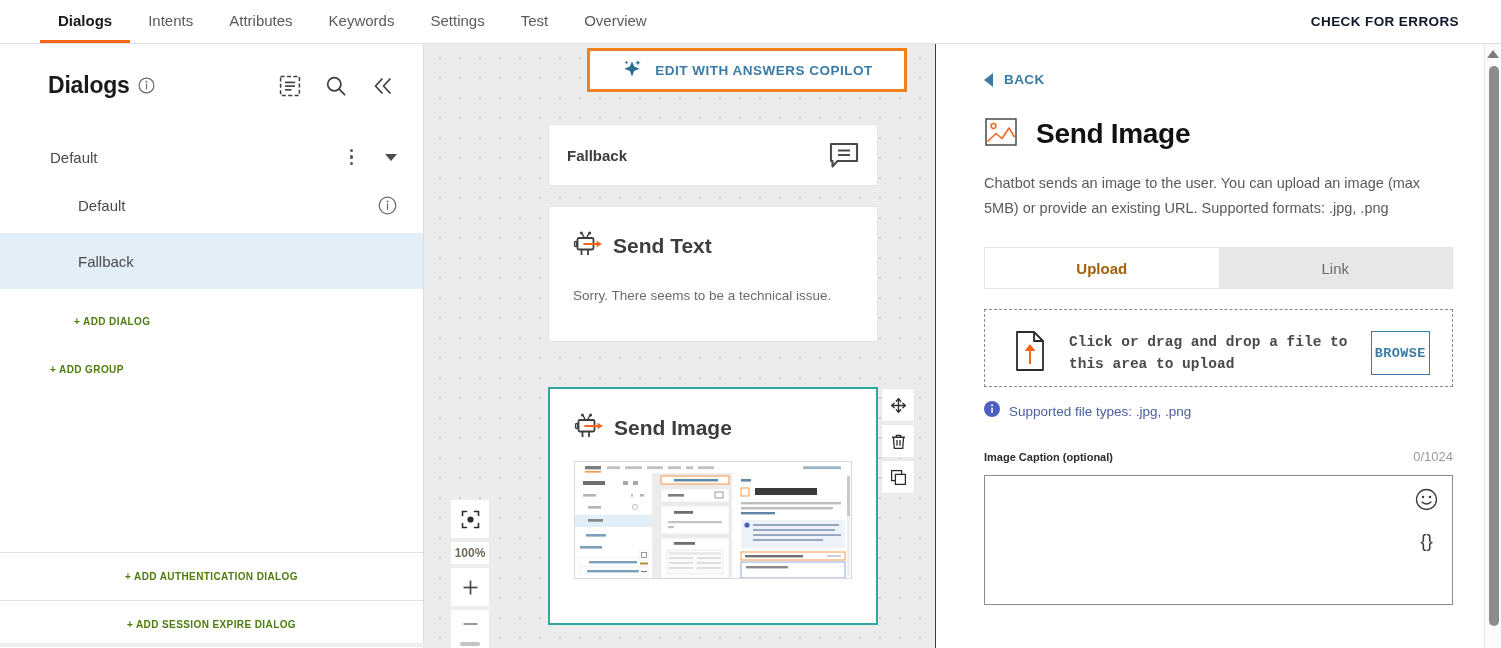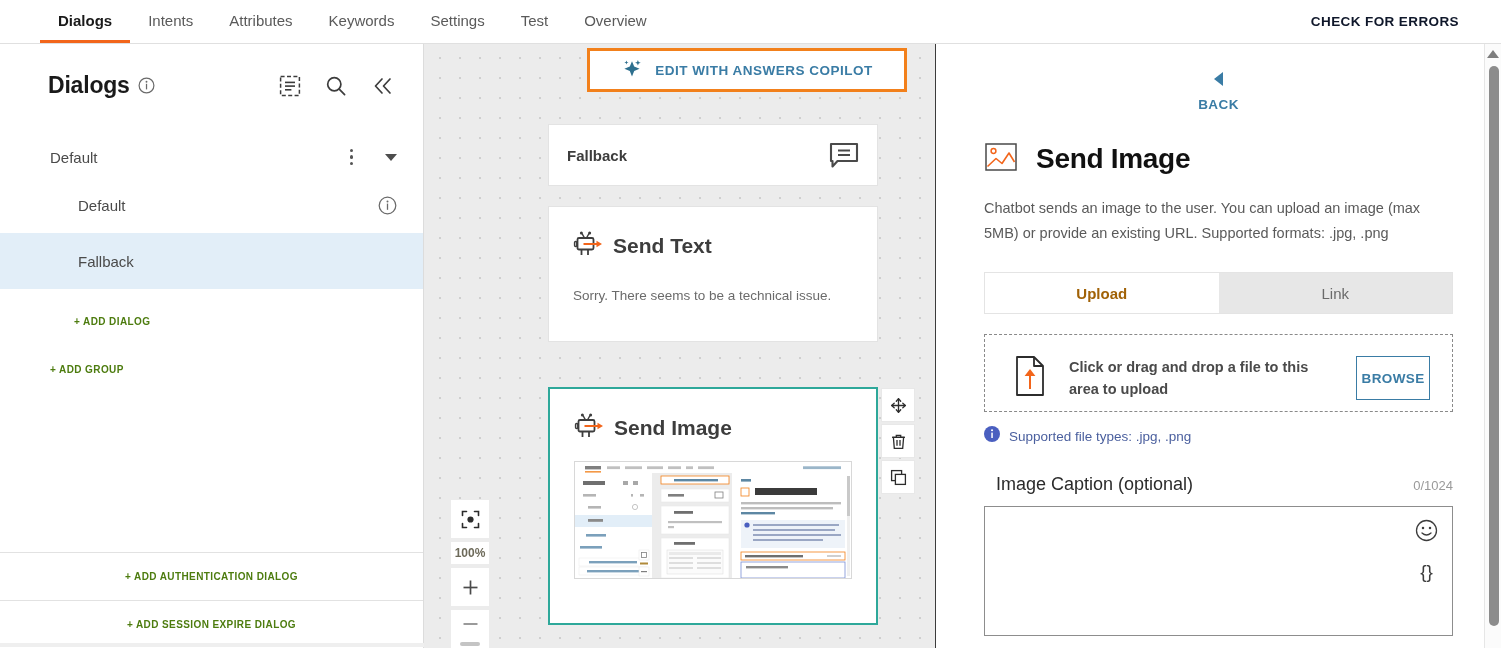--- a/index.html
+++ b/index.html
@@ -149,54 +149,55 @@
 
   
   .rightpanel {
     width: 566px; min-width: 566px;
     background: #fff;
     border-left: 1px solid #3c3c3c;
     padding: 28px 48px 0 48px;
     position: relative;
     overflow: hidden;
   }
-  .back-row { display: flex; align-items: center; gap: 11px; cursor: pointer; flex-direction: column; }
+  .back-row { display: flex; align-items: center; gap: 11px; cursor: pointer; }
   .back-tri { width: 0; height: 0; border-top: 7px solid transparent; border-bottom: 7px solid transparent; border-right: 9px solid #3a7ca5; }
   .back-label { font-size: 13.5px; font-weight: bold; letter-spacing: .4px; color: #3a7ca5; }
 
   .panel-title-row { display: flex; align-items: center; gap: 18px; margin-top: 28px; }
   .panel-title { font-size: 28px; font-weight: bold; color: #111; letter-spacing: -.3px; }
   .panel-desc { margin-top: 18px; font-size: 14.5px; line-height: 25px; color: #5a5a5a; }
 
   .seg { margin-top: 26px; height: 42px; display: flex; border: 1px solid #e4e4e4; }
   .seg-item {
     flex: 1; display: flex; align-items: center; justify-content: center;
     font-size: 15px; color: #6a6a6a; cursor: pointer; background: #e7e7e7;
   }
   .seg-item.active { background: #fff; color: #a16207; font-weight: bold; }
 
   .drop {
     margin-top: 20px; height: 78px;
     border: 1px dashed #8a8a8a;
     display: flex; align-items: center; padding: 10px 22px 0 26px; gap: 20px;
     cursor: pointer;
+    font-family: Liberation Mono, monospace;
   }
   .drop-text { font-size: 14.5px; font-weight: bold; line-height: 22px; color: #4a4a4a; }
   .browse-btn {
     margin-left: auto; width: 94px; height: 44px;
     border: 1px solid #3a7ca5; color: #3a7ca5;
     font-size: 13.5px; font-weight: bold; letter-spacing: .4px;
     display: flex; align-items: center; justify-content: center; cursor: pointer;
     background: #fff;
   }
   .support-row { margin-top: 14px; display: flex; align-items: center; gap: 9px; }
   .support-text { font-size: 13.5px; color: #4a5f9e; }
 
   .cap-head { margin-top: 28px; display: flex; align-items: baseline; }
-  .cap-label { font-size: 18px; font-weight: normal; color: #2b2b2b; margin-left: 12px; }
+  .cap-label { font-size: 11px; font-weight: bold; color: #2b2b2b; }
   .cap-count { margin-left: auto; font-size: 13px; color: #9a9a9a; }
   .cap-box {
     margin-top: 11px; height: 130px; border: 1px solid #8d8d8d;
     position: relative; padding: 16px 18px; cursor: text;
   }
   .cap-ph { font-size: 15px; color: #a6a6a6; }
   .cap-icons { position: absolute; right: 14px; top: 12px; display: flex; flex-direction: column; gap: 16px; align-items: center; }
   .brace { font-size: 19px; color: #3d3d3d; cursor: pointer; line-height: 1; }
 
   

